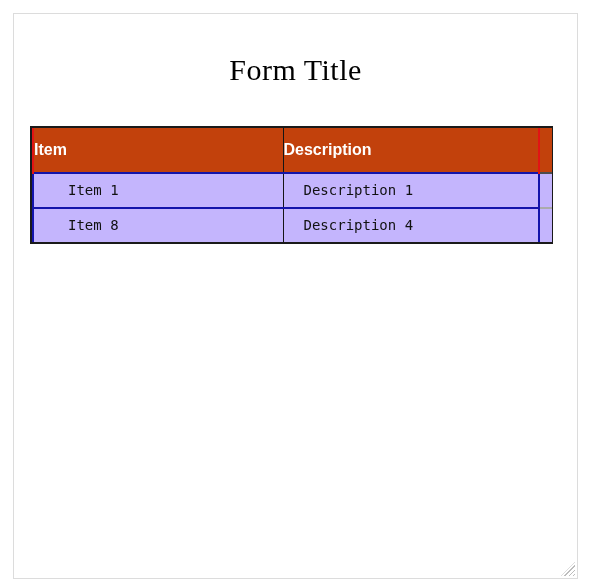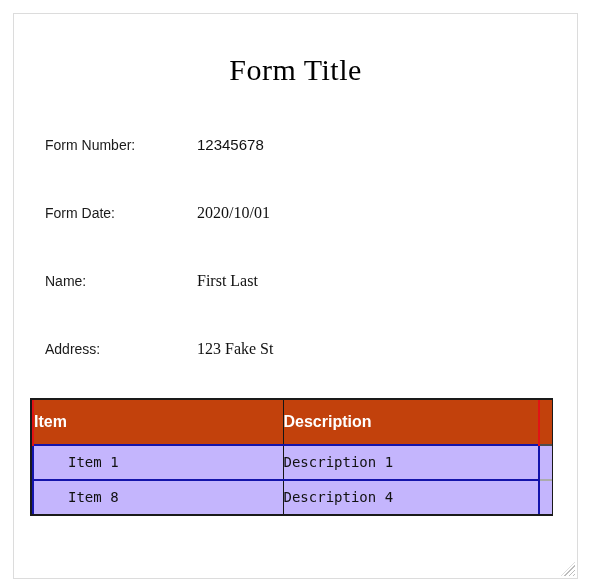--- a/index.html
+++ b/index.html
@@ -37,57 +37,39 @@
     height:33px; padding:0; background:#c4b5fd; vertical-align:middle;
     font-family:"DejaVu Sans Mono", monospace; font-size:14px; color:#111;
   }
   td.c-item {
     border-left:2px solid #1414aa; border-top:2px solid #1414aa;
     border-bottom:2px solid #1414aa; border-right:1px solid #151515;
     padding-left:34px;
   }
   td.c-desc {
     border-top:2px solid #1414aa; border-bottom:2px solid #1414aa;
-    border-right:2px solid #1414aa; 
+    border-right:2px solid #1414aa; padding-left:20px;
   }
   td.c-sp { border-top:2px solid #ababab; border-bottom:2px solid #ababab; }
   tbody tr:last-child td { border-bottom:none; }
 
   .grip {
     position:absolute; right:2px; bottom:2px; width:14px; height:14px;
     background:repeating-linear-gradient(135deg, #bdbdbd 0 1px, transparent 1px 3px);
     clip-path:polygon(100% 0, 100% 100%, 0 100%);
     cursor:nwse-resize;
   }
 </style>
 </head>
 <body>
 
 <div class="card">
 
   <h1 class="title">Form Title</h1>
 
-  <div class="fields">
-    <div class="field-row">
-      <span class="field-label">Form Number:</span>
-      <span class="field-value">12345678</span>
-    </div>
-    <div class="field-row">
-      <span class="field-label">Form Date:</span>
-      <span class="field-value script">2020/10/01</span>
-    </div>
-    <div class="field-row">
-      <span class="field-label">Name:</span>
-      <span class="field-value script">First Last</span>
-    </div>
-    <div class="field-row">
-      <span class="field-label">Address:</span>
-      <span class="field-value script">123 Fake St</span>
-    </div>
-  </div>
 
   <div class="table-wrap">
     <table>
       <colgroup>
           <col class="c1">
           <col class="c2">
           <col class="c3">
         </colgroup>
       <thead>
         <tr>

